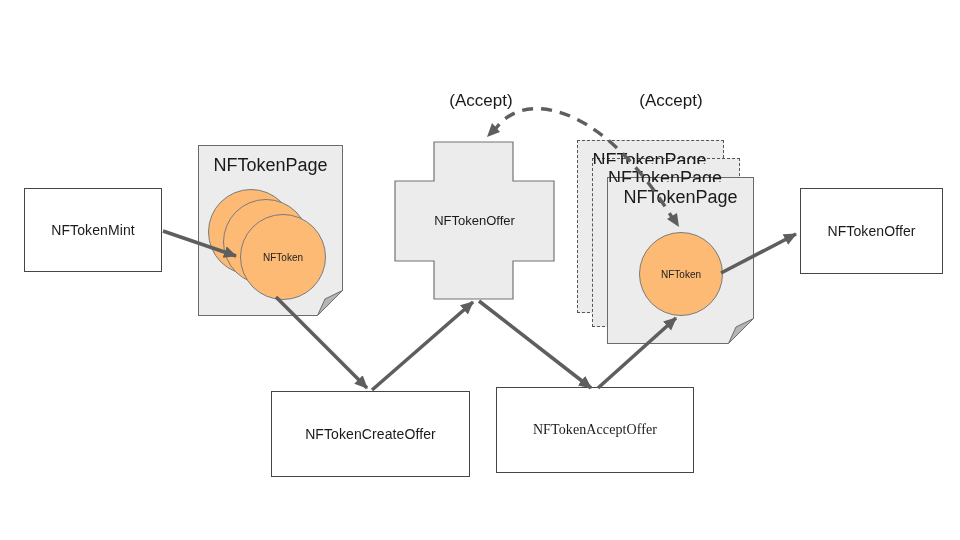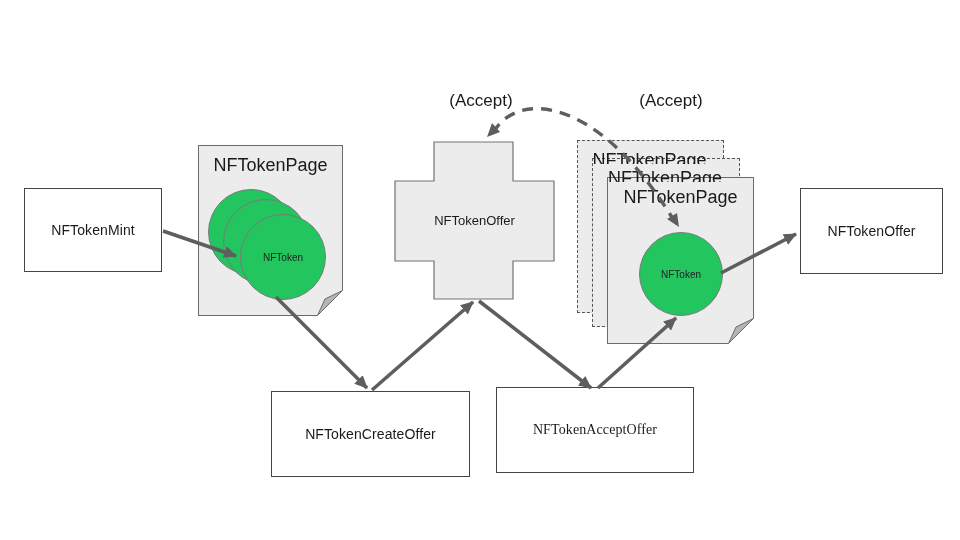--- a/index.html
+++ b/index.html
@@ -30,21 +30,21 @@
   .stack-title{
     position:absolute;z-index:6;height:13px;overflow:hidden;
     text-align:center;font-size:18px;line-height:19px;
   }
   #stack-back-title{left:577px;top:151px;width:145px;}
   #stack-mid-title{left:592px;top:169px;width:146px;}
 
   
   .circle{
     position:absolute;width:84px;height:84px;border-radius:50%;
-    background:#22c55e;border:1px solid #7a7a7a;
+    background:#fdba74;border:1px solid #7a7a7a;
     display:flex;align-items:center;justify-content:center;
     font-size:10px;color:#222;
   }
   #circ-l1{left:9px;top:43px;}
   #circ-l2{left:24px;top:53px;}
   #circ-l3{left:41px;top:68px;}
   #circ-r{left:31px;top:54px;width:82px;height:82px;}
 
   
   .fold{position:absolute;right:-1px;bottom:-1px;width:26px;height:26px;}

